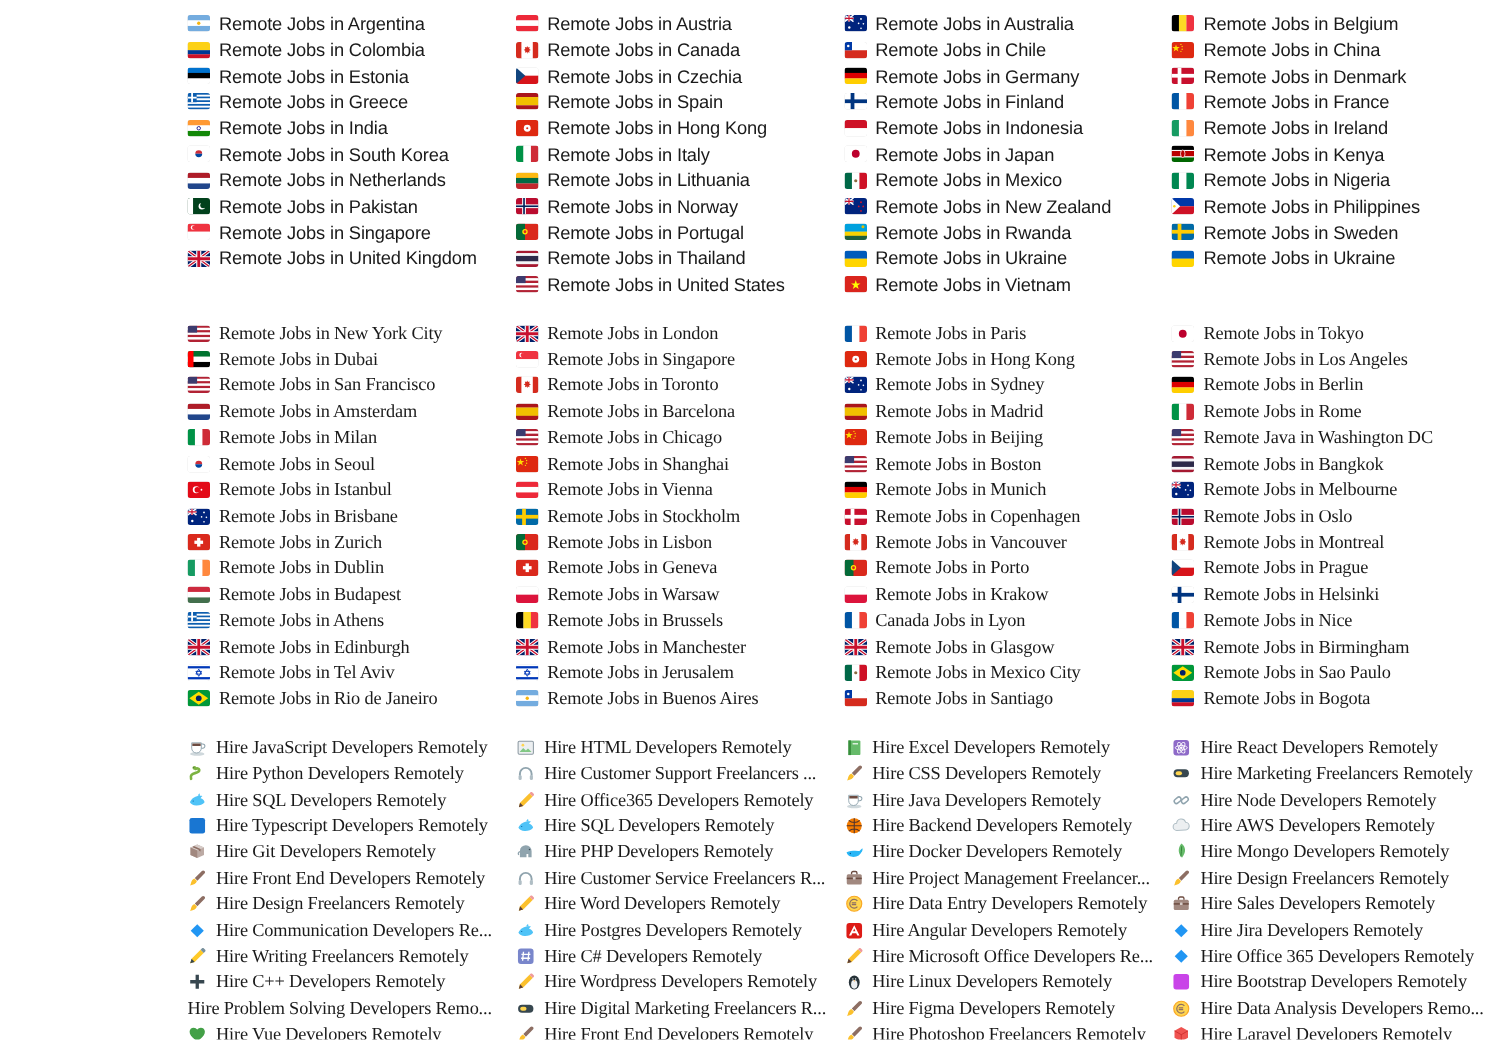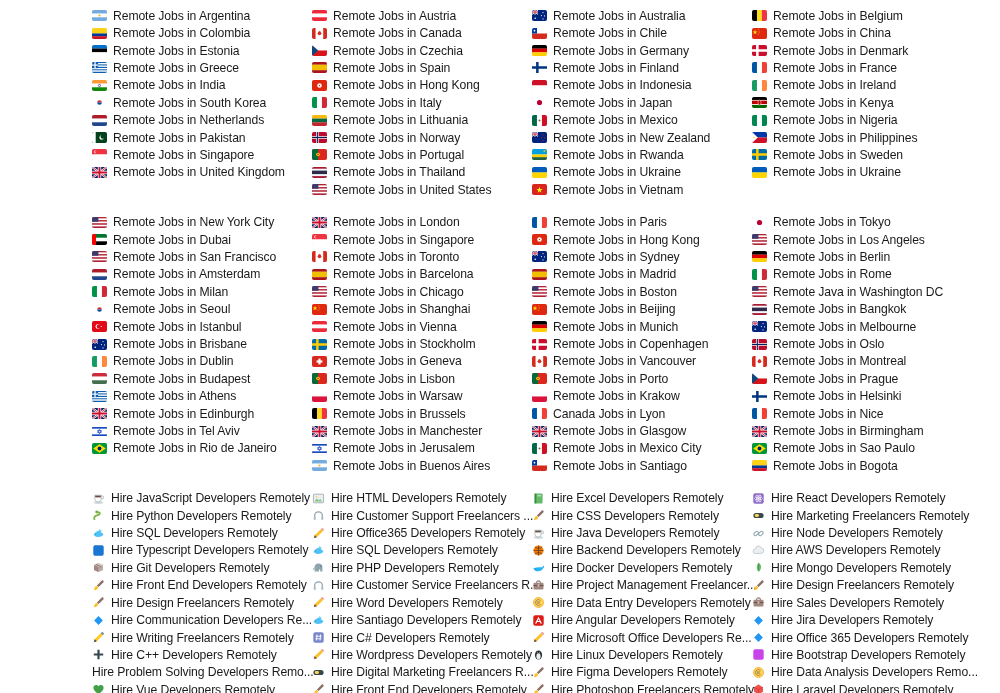--- a/index.html
+++ b/index.html
@@ -1,22 +1,22 @@
 <!DOCTYPE html>
 <html><head>
 <meta charset="utf-8">
 <style>
   html,body{margin:0;padding:0;}
   body{
     width:1000px;height:693px;overflow:hidden;background:#ffffff;
     font-family:"Liberation Sans", sans-serif;
   }
   .wrap{padding:7px 0 0 92px;}
-  .section{display:flex;}
-  .section + .section{margin-top:15px;}
+  .section{display:flex;margin-left:33px;}
+  .section + .section{margin-top:15px;font-family:Liberation Serif, serif;}
   .col{width:220px;display:flex;flex-direction:column;}
   .cell{
     display:flex;align-items:center;height:17.42px;
     color:#1a1a1a;text-decoration:none;white-space:nowrap;cursor:pointer;
   }
   .flag{
     width:15px;height:11px;flex:none;margin-right:6px;border-radius:2px;
     overflow:hidden;box-shadow:inset 0 0 0 .5px rgba(0,0,0,.18);
   }
   .flag svg{display:block;}
@@ -596,20 +596,30 @@
               <circle cx="9.4" cy="5.6" r=".55" fill="#fff"></circle>
               <circle cx="12.6" cy="5.9" r=".55" fill="#fff"></circle>
               <circle cx="11" cy="8.9" r=".55" fill="#fff"></circle>
             </svg>
           </span>
           <span class="lbl">Remote Jobs in Brisbane</span>
         </a>
         <a class="cell">
           <span class="flag">
             <svg width="15" height="11" viewBox="0 0 15 11">
+              <rect width="15" height="11" fill="#DA291C"></rect>
+              <rect x="6.4" y="2.6" width="2.2" height="5.8" fill="#fff"></rect>
+              <rect x="4.6" y="4.4" width="5.8" height="2.2" fill="#fff"></rect>
+            </svg>
+          </span>
+          <span class="lbl">Remote Jobs in Zurich</span>
+        </a>
+        <a class="cell">
+          <span class="flag">
+            <svg width="15" height="11" viewBox="0 0 15 11">
               <rect x="-0.05" y="-.2" width="5.1" height="11.4" fill="#169B62"></rect>
               <rect x="4.95" y="-.2" width="5.1" height="11.4" fill="#fff"></rect>
               <rect x="9.95" y="-.2" width="5.1" height="11.4" fill="#FF883E"></rect>
             </svg>
           </span>
           <span class="lbl">Remote Jobs in Dublin</span>
         </a>
         <a class="cell">
           <span class="flag">
             <svg width="15" height="11" viewBox="0 0 15 11">
@@ -764,36 +774,36 @@
               <rect x="4.1" width="2.5" height="11" fill="#FECC02"></rect>
               <rect y="4.25" width="15" height="2.5" fill="#FECC02"></rect>
             </svg>
           </span>
           <span class="lbl">Remote Jobs in Stockholm</span>
         </a>
         <a class="cell">
           <span class="flag">
             <svg width="15" height="11" viewBox="0 0 15 11">
               <rect width="15" height="11" fill="#DA291C"></rect>
-              <rect x="6.4" y="2.6" width="2.2" height="5.8" fill="#fff"></rect>
-              <rect x="4.6" y="4.4" width="5.8" height="2.2" fill="#fff"></rect>
-            </svg>
-          </span>
-          <span class="lbl">Remote Jobs in Geneva</span>
-        </a>
-        <a class="cell">
-          <span class="flag">
-            <svg width="15" height="11" viewBox="0 0 15 11">
-              <rect width="15" height="11" fill="#DA291C"></rect>
               <rect width="6" height="11" fill="#046A38"></rect>
               <circle cx="6" cy="5.5" r="1.8" fill="#FFE900"></circle>
               <circle cx="6" cy="5.5" r=".95" fill="#DA291C"></circle>
             </svg>
           </span>
           <span class="lbl">Remote Jobs in Lisbon</span>
+        </a>
+        <a class="cell">
+          <span class="flag">
+            <svg width="15" height="11" viewBox="0 0 15 11">
+              <rect width="15" height="11" fill="#DA291C"></rect>
+              <rect x="6.4" y="2.6" width="2.2" height="5.8" fill="#fff"></rect>
+              <rect x="4.6" y="4.4" width="5.8" height="2.2" fill="#fff"></rect>
+            </svg>
+          </span>
+          <span class="lbl">Remote Jobs in Geneva</span>
         </a>
         <a class="cell">
           <span class="flag">
             <svg width="15" height="11" viewBox="0 0 15 11">
               <rect x="-.2" y="-0.05" width="15.4" height="5.6" fill="#fff"></rect>
               <rect x="-.2" y="5.45" width="15.4" height="5.6" fill="#DC143C"></rect>
             </svg>
           </span>
           <span class="lbl">Remote Jobs in Warsaw</span>
         </a>
@@ -886,44 +896,44 @@
               <rect x="-.2" y="-0.05" width="15.4" height="2.85" fill="#AA151B"></rect>
               <rect x="-.2" y="2.7" width="15.4" height="5.6" fill="#F1BF00"></rect>
               <rect x="-.2" y="8.2" width="15.4" height="2.85" fill="#AA151B"></rect>
             </svg>
           </span>
           <span class="lbl">Remote Jobs in Madrid</span>
         </a>
         <a class="cell">
           <span class="flag">
             <svg width="15" height="11" viewBox="0 0 15 11">
+              <rect width="15" height="11" fill="#DE2910"></rect>
+              <path d="M3 1.6l.6 1.8h1.9L4 4.5l.6 1.8L3 5.2 1.4 6.3 2 4.5.5 3.4h1.9z" fill="#FFDE00"></path>
+              <circle cx="6.3" cy="1.6" r=".45" fill="#FFDE00"></circle>
+              <circle cx="7.1" cy="3" r=".45" fill="#FFDE00"></circle>
+              <circle cx="7.1" cy="4.8" r=".45" fill="#FFDE00"></circle>
+              <circle cx="6.3" cy="6.2" r=".45" fill="#FFDE00"></circle>
+            </svg>
+          </span>
+          <span class="lbl">Remote Jobs in Beijing</span>
+        </a>
+        <a class="cell">
+          <span class="flag">
+            <svg width="15" height="11" viewBox="0 0 15 11">
               <rect x="-.2" y="-0.05" width="15.4" height="1.6714285714285715" fill="#B22234"></rect>
               <rect x="-.2" y="1.5214285714285714" width="15.4" height="1.6714285714285715" fill="#fff"></rect>
               <rect x="-.2" y="3.092857142857143" width="15.4" height="1.6714285714285715" fill="#B22234"></rect>
               <rect x="-.2" y="4.664285714285715" width="15.4" height="1.6714285714285715" fill="#fff"></rect>
               <rect x="-.2" y="6.235714285714286" width="15.4" height="1.6714285714285715" fill="#B22234"></rect>
               <rect x="-.2" y="7.807142857142857" width="15.4" height="1.6714285714285715" fill="#fff"></rect>
               <rect x="-.2" y="9.378571428571428" width="15.4" height="1.6714285714285715" fill="#B22234"></rect>
               <rect width="6.4" height="4.75" fill="#3C3B6E"></rect>
             </svg>
           </span>
           <span class="lbl">Remote Jobs in Boston</span>
-        </a>
-        <a class="cell">
-          <span class="flag">
-            <svg width="15" height="11" viewBox="0 0 15 11">
-              <rect width="15" height="11" fill="#DE2910"></rect>
-              <path d="M3 1.6l.6 1.8h1.9L4 4.5l.6 1.8L3 5.2 1.4 6.3 2 4.5.5 3.4h1.9z" fill="#FFDE00"></path>
-              <circle cx="6.3" cy="1.6" r=".45" fill="#FFDE00"></circle>
-              <circle cx="7.1" cy="3" r=".45" fill="#FFDE00"></circle>
-              <circle cx="7.1" cy="4.8" r=".45" fill="#FFDE00"></circle>
-              <circle cx="6.3" cy="6.2" r=".45" fill="#FFDE00"></circle>
-            </svg>
-          </span>
-          <span class="lbl">Remote Jobs in Beijing</span>
         </a>
         <a class="cell">
           <span class="flag">
             <svg width="15" height="11" viewBox="0 0 15 11">
               <rect x="-.2" y="-0.05" width="15.4" height="3.7666666666666666" fill="#000"></rect>
               <rect x="-.2" y="3.6166666666666667" width="15.4" height="3.7666666666666666" fill="#DD0000"></rect>
               <rect x="-.2" y="7.283333333333333" width="15.4" height="3.7666666666666666" fill="#FFCE00"></rect>
             </svg>
           </span>
           <span class="lbl">Remote Jobs in Munich</span>
@@ -1369,21 +1379,21 @@
           <span class="lbl">Hire Word Developers Remotely</span>
         </a>
         <a class="cell">
           <span class="icn">
             <svg width="13" height="13" viewBox="0 0 13 13">
               <path d="M1.6 7.8C3 4.6 6.4 3 10 3.6c-.6.5-1 .9-1.3 1.6 1.5.4 2.4 1.3 2.7 2.6-1.2 1.5-3.4 2.3-5.6 2.2C3.7 9.9 2.3 9 1.6 7.8z" fill="#4fc3f7"></path>
               <path d="M6.8 3.4 8 1.8l.4 1.8z" fill="#4fc3f7"></path>
               <circle cx="3.8" cy="7" r=".4" fill="#01579b"></circle>
             </svg>
           </span>
-          <span class="lbl">Hire Santiago Developers Remotely</span>
+          <span class="lbl">Hire Postgres Developers Remotely</span>
         </a>
         <a class="cell">
           <span class="icn">
             <svg width="13" height="13" viewBox="0 0 13 13">
               <rect x="1.3" y="1.3" width="10.4" height="10.4" rx="2" fill="#7986cb"></rect>
               <path d="M5 3.5L4.4 9.5M8.6 3.5L8 9.5M3.6 5.2h6M3.4 7.8h6" stroke="#fff" stroke-width=".9" fill="none"></path>
             </svg>
           </span>
           <span class="lbl">Hire C# Developers Remotely</span>
         </a>

